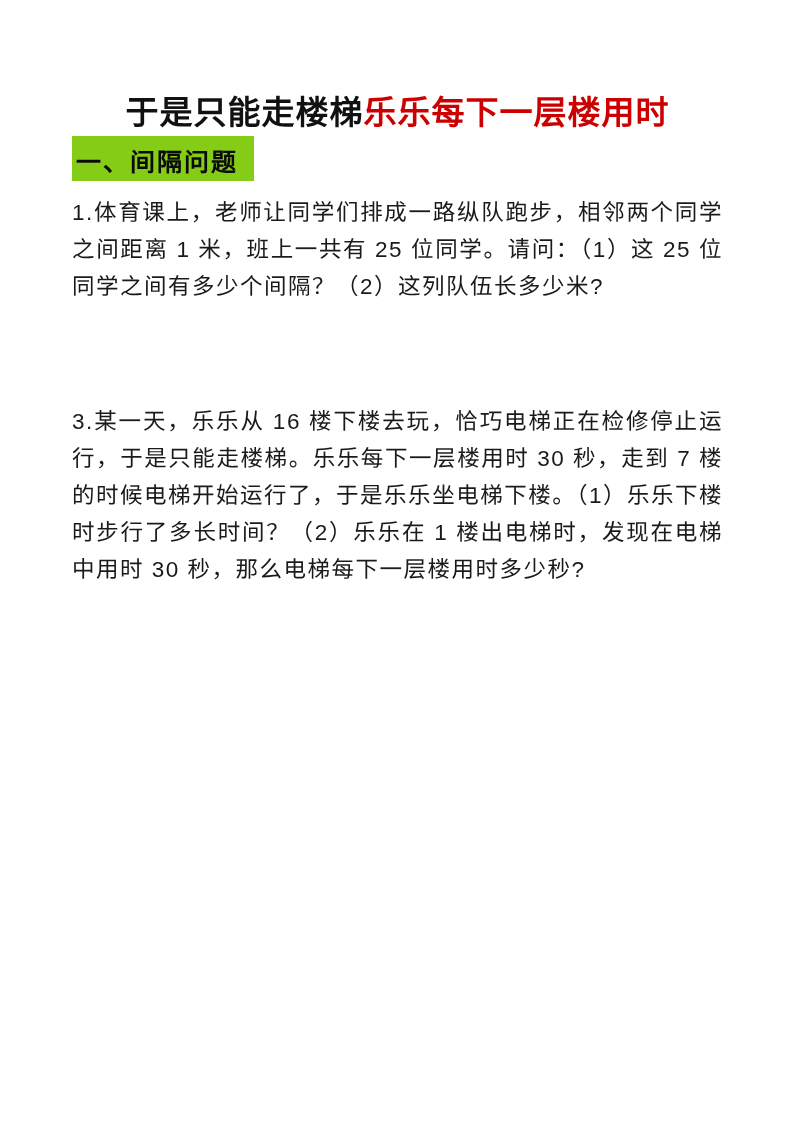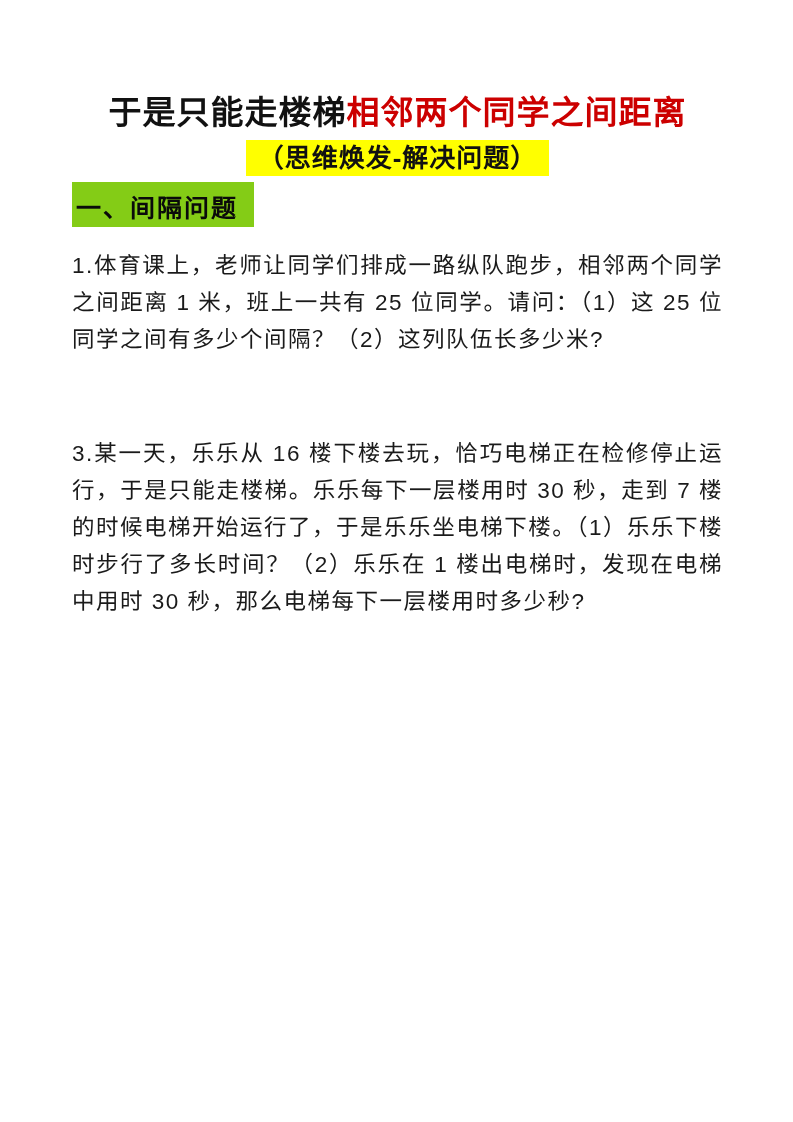--- a/index.html
+++ b/index.html
@@ -64,35 +64,32 @@
   }
   .problem {
     margin: 0;
     font-size: 22.5px;
     line-height: 37px;
     color: #1a1a1a;
     text-align: justify;
     text-justify: inter-ideograph;
     letter-spacing: 1.5px;
   }
-  .problem.p1 { margin-top: 17px; }
+  .problem.p1 { margin-top: 10px; }
   .problem.p2 { margin-top: 110px; }
-  .problem.p3 { margin-top: 77px; }
+  .problem.p3 { margin-top: 98px; }
 </style>
 </head>
 <body>
 
 <div class="page">
   <div class="content">
 
-    <h1 class="doc-title"><span>于是只能走楼梯</span><span class="title-red">相邻两个同学之间距离</span></h1>
+    <h1 class="doc-title"><span>于是只能走楼梯</span><span class="title-red">乐乐每下一层楼用时</span></h1>
 
-    <div class="subtitle-row">
-      <span class="subtitle-highlight">（思维焕发-解决问题）</span>
-    </div>
 
     <div class="section-row">
       <span class="section-highlight">一、间隔问题</span>
     </div>
 
     <p class="problem p1">1.体育课上，老师让同学们排成一路纵队跑步，相邻两个同学之间距离 1 米，班上一共有 25 位同学。请问：（1）这 25 位同学之间有多少个间隔？（2）这列队伍长多少米?</p>
 
 
     <p class="problem p3">3.某一天，乐乐从 16 楼下楼去玩，恰巧电梯正在检修停止运行，于是只能走楼梯。乐乐每下一层楼用时 30 秒，走到 7 楼的时候电梯开始运行了，于是乐乐坐电梯下楼。（1）乐乐下楼时步行了多长时间？（2）乐乐在 1 楼出电梯时，发现在电梯中用时 30 秒，那么电梯每下一层楼用时多少秒?</p>
 

